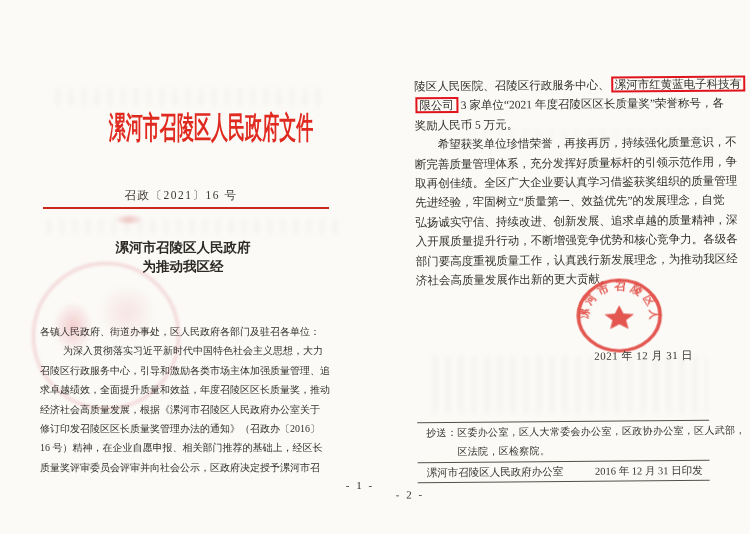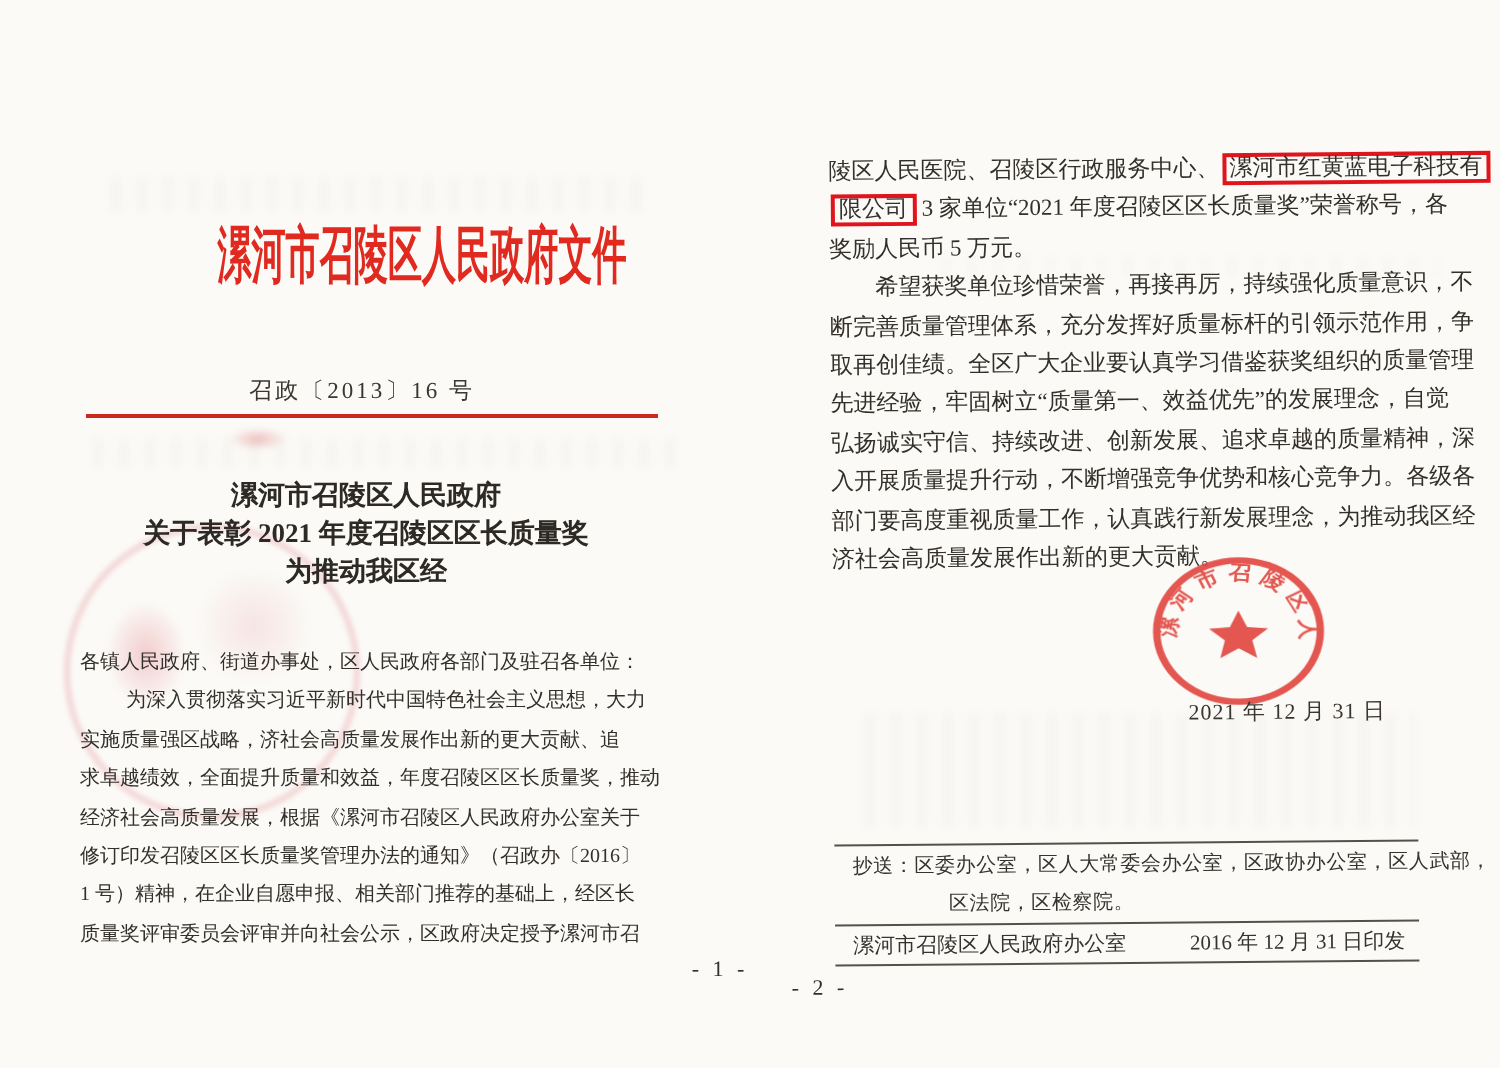--- a/index.html
+++ b/index.html
@@ -34,21 +34,21 @@
   .p1-pagenum{left:330px;top:479px;width:60px;text-align:center;font-size:11px;letter-spacing:2px;}
   
   .page2{left:390px;top:50px;width:352px;height:470px;transform:rotate(-0.5deg);transform-origin:50% 50%;}
   .p2-body{left:26px;top:26px;width:316px;font-size:11.5px;line-height:19.4px;color:#33302b;}
   .redbox{border:2.5px solid #e0141c;padding:0 2px;margin-left:1px;}
   .p2-seal{left:185px;top:228px;width:88px;height:76px;opacity:.88;filter:blur(.3px);}
   .p2-date{left:190px;top:299px;width:126px;text-align:center;font-size:11px;letter-spacing:.5px;color:#3a3530;}
   .rule{left:26px;width:292px;height:1px;background:#55504a;}
   .rule1{top:371px;} .rule2{top:411px;} .rule3{top:431px;}
   .p2-cc1{left:35px;top:375px;font-size:10px;letter-spacing:.3px;white-space:nowrap;color:#36332e;}
-  .p2-cc2{left:66px;top:394px;font-size:10px;letter-spacing:.3px;color:#36332e;margin-left:17px;}
+  .p2-cc2{left:66px;top:394px;font-size:10px;letter-spacing:.3px;color:#36332e;}
   .p2-issuer-row{left:35px;top:415px;width:276px;display:flex;justify-content:space-between;
     font-size:10.5px;color:#36332e;}
   .p2-pagenum{left:4px;top:437px;font-size:11px;letter-spacing:2px;}
   
   .bleed{filter:blur(2px);opacity:.55;
     background:repeating-linear-gradient(90deg,rgba(150,140,125,.09) 0 6px,rgba(150,140,125,0) 6px 13px);}
   .bleed1{left:432px;top:356px;width:276px;height:58px;}
   .bleed2{left:55px;top:88px;width:268px;height:18px;}
   .bleed3{left:46px;top:219px;width:298px;height:15px;}
   .bleed4{left:470px;top:128px;width:250px;height:11px;opacity:.35;}
@@ -60,44 +60,43 @@
 
   <div class="abs bleed bleed1"></div>
   <div class="abs bleed bleed2"></div>
   <div class="abs bleed bleed3"></div>
   <div class="abs bleed bleed4"></div>
 
   <div class="abs p1-header">
     <span class="squeeze">漯河市召陵区人民政府文件</span>
   </div>
 
-  <div class="abs p1-docnum">召政〔2013〕16 号</div>
+  <div class="abs p1-docnum">召政〔2021〕16 号</div>
 
   <div class="abs p1-redline"></div>
   <div class="abs p1-smudge"></div>
 
   <div class="abs ghost-seal">
     <div class="blob"></div>
     <div class="blob2"></div>
   </div>
 
   <div class="abs p1-title">
     <div>漯河市召陵区人民政府</div>
-    <div>关于表彰 2021 年度召陵区区长质量奖</div>
     <div>为推动我区经</div>
   </div>
 
   <div class="abs p1-body">
     <div class="bodyline">各镇人民政府、街道办事处，区人民政府各部门及驻召各单位：</div>
     <div class="bodyline indent">为深入贯彻落实习近平新时代中国特色社会主义思想，大力</div>
-    <div class="bodyline">实施质量强区战略，济社会高质量发展作出新的更大贡献、追</div>
+    <div class="bodyline">召陵区行政服务中心，引导和激励各类市场主体加强质量管理、追</div>
     <div class="bodyline">求卓越绩效，全面提升质量和效益，年度召陵区区长质量奖，推动</div>
     <div class="bodyline">经济社会高质量发展，根据《漯河市召陵区人民政府办公室关于</div>
     <div class="bodyline">修订印发召陵区区长质量奖管理办法的通知》（召政办〔2016〕</div>
-    <div class="bodyline">1 号）精神，在企业自愿申报、相关部门推荐的基础上，经区长</div>
+    <div class="bodyline">16 号）精神，在企业自愿申报、相关部门推荐的基础上，经区长</div>
     <div class="bodyline">质量奖评审委员会评审并向社会公示，区政府决定授予漯河市召</div>
   </div>
 
   <div class="abs p1-pagenum">- 1 -</div>
 
   <div class="abs page2">
 
     <div class="abs p2-body">
       <div class="bodyline"><span>陵区人民医院、召陵区行政服务中心、</span><span class="redbox">漯河市红黄蓝电子科技有</span></div>
       <div class="bodyline"><span class="redbox">限公司</span><span> 3 家单位“2021 年度召陵区区长质量奖”荣誉称号，各</span></div>

